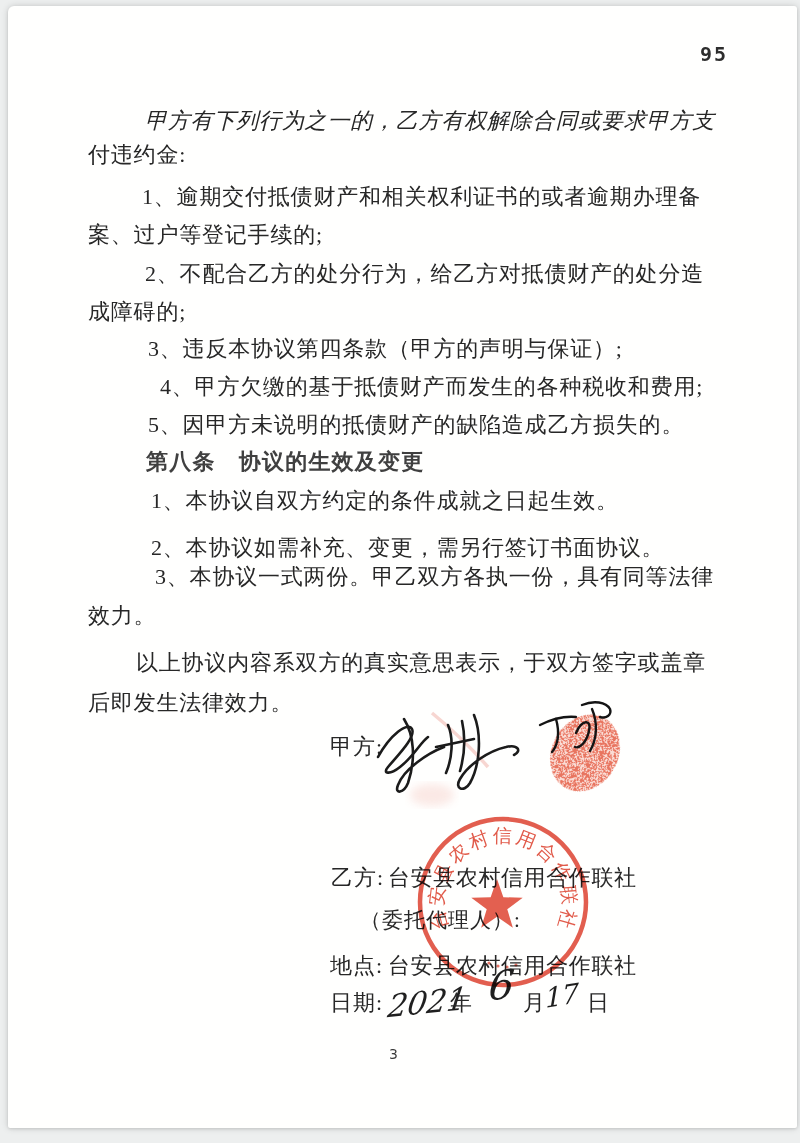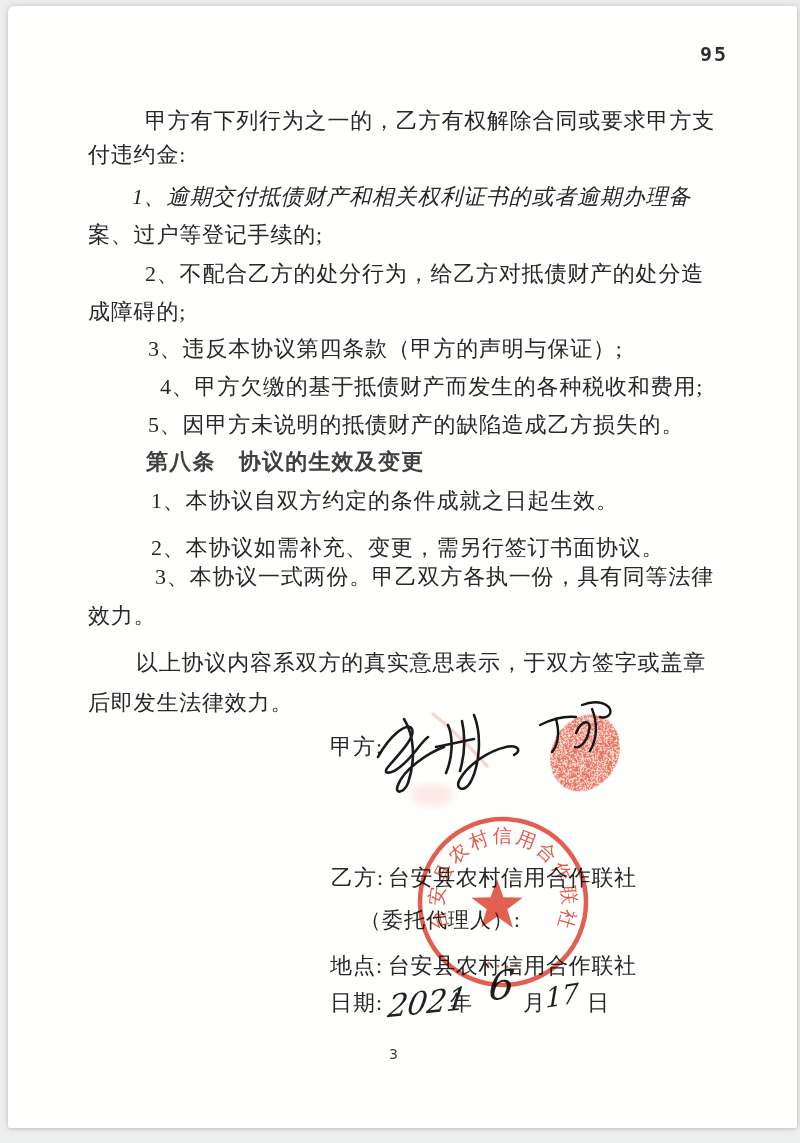--- a/index.html
+++ b/index.html
@@ -42,23 +42,23 @@
   svg.sig{position:absolute;left:370px;top:695px;}
   svg.seal{position:absolute;left:405px;top:805px;mix-blend-mode:multiply;opacity:0.92;}
 </style>
 </head>
 <body>
 
 <div class="paper"></div>
 
 <div class="corner-num">95</div>
 
-<div class="line" style="left:145px;top:106px;">甲方有下列行为之一的，乙方有权解除合同或要求甲方支</div>
+<div class="line" style="left:145px;top:106px;font-style:italic;">甲方有下列行为之一的，乙方有权解除合同或要求甲方支</div>
 <div class="line" style="left:88px;top:140px;">付违约金:</div>
-<div class="line" style="left:132px;top:182px;font-style:italic;">1、逾期交付抵债财产和相关权利证书的或者逾期办理备</div>
+<div class="line" style="left:142px;top:182px;">1、逾期交付抵债财产和相关权利证书的或者逾期办理备</div>
 <div class="line" style="left:88px;top:220px;">案、过户等登记手续的;</div>
 <div class="line" style="left:145px;top:259px;">2、不配合乙方的处分行为，给乙方对抵债财产的处分造</div>
 <div class="line" style="left:88px;top:297px;">成障碍的;</div>
 <div class="line" style="left:148px;top:334px;">3、违反本协议第四条款（甲方的声明与保证）;</div>
 <div class="line" style="left:160px;top:372px;">4、甲方欠缴的基于抵债财产而发生的各种税收和费用;</div>
 <div class="line" style="left:148px;top:410px;">5、因甲方未说明的抵债财产的缺陷造成乙方损失的。</div>
 <div class="line bold" style="left:146px;top:447px;">第八条　协议的生效及变更</div>
 <div class="line" style="left:151px;top:486px;">1、本协议自双方约定的条件成就之日起生效。</div>
 <div class="line" style="left:151px;top:524px;margin-top:9px;">2、本协议如需补充、变更，需另行签订书面协议。</div>
 <div class="line" style="left:155px;top:562px;">3、本协议一式两份。甲乙双方各执一份，具有同等法律</div>

